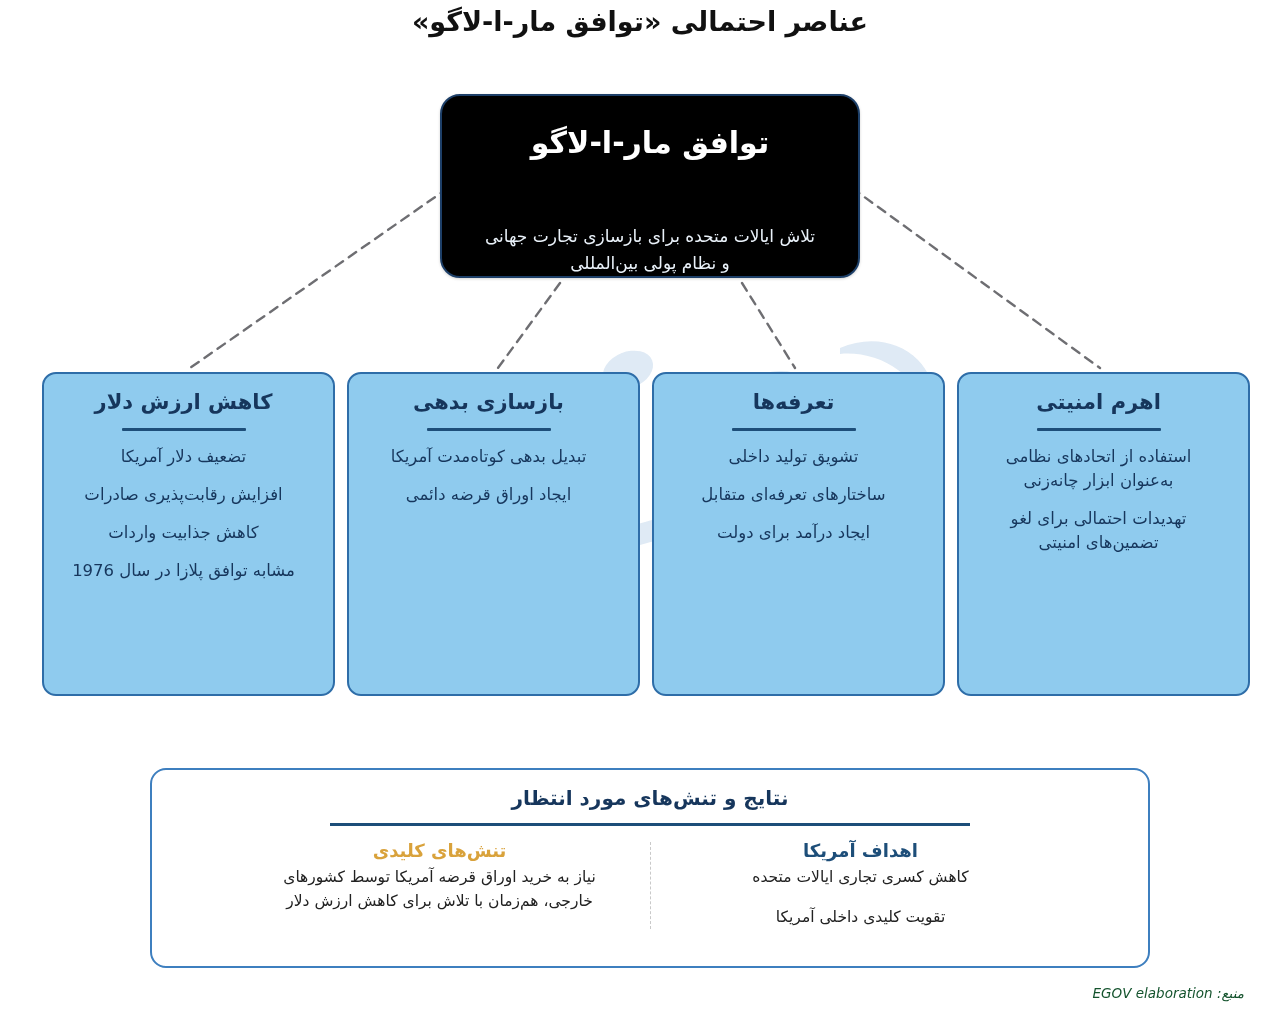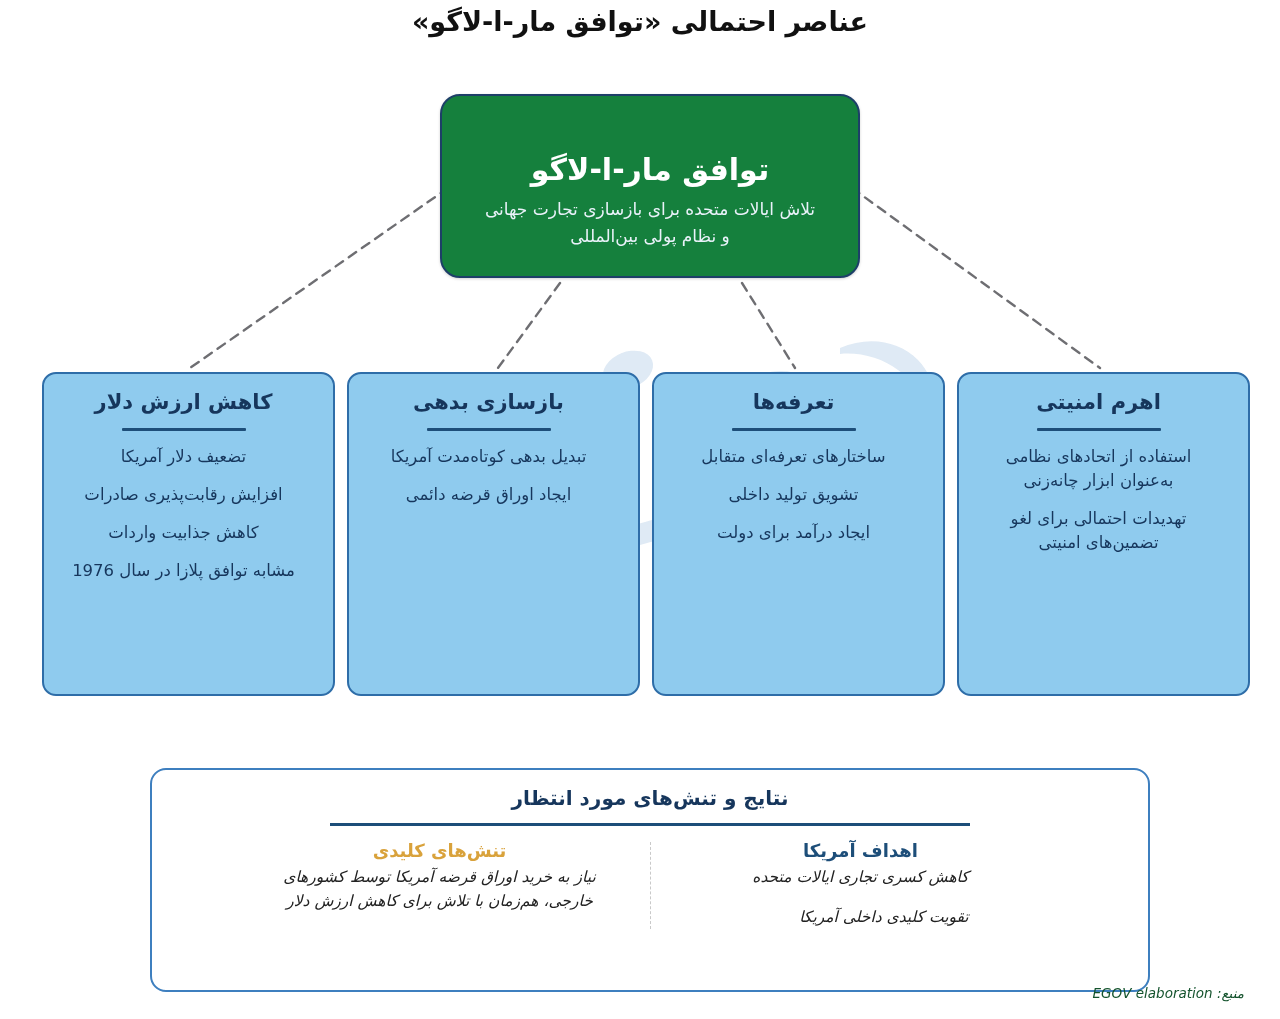--- a/index.html
+++ b/index.html
@@ -56,28 +56,28 @@
     pointer-events: none;
   }
 
   
   .main-box {
     position: absolute;
     left: 440px;
     top: 94px;
     width: 420px;
     height: 184px;
-    background: #15803d;
+    background: #000000;
     border: 2.5px solid #1D3F68;
     border-radius: 20px;
     z-index: 4;
     display: flex;
     flex-direction: column;
     align-items: center;
-    justify-content: center;
+    justify-content: space-between;
     padding-top: 28px;
     box-shadow: 0 1px 3px rgba(0,0,0,0.18);
   }
   .main-title {
     font-size: 30px;
     font-weight: bold;
     color: #ffffff;
     line-height: 1.25;
     text-align: center;
   }
@@ -141,21 +141,21 @@
     text-align: center;
     width: 238px;
   }
 
   
   .summary-box {
     position: absolute;
     left: 150px;
     top: 768px;
     width: 1000px;
-    height: 224px;
+    height: 200px;
     background: #ffffff;
     border: 2px solid #3E7FBF;
     border-radius: 16px;
     z-index: 4;
     display: flex;
     flex-direction: column;
     align-items: center;
     padding-top: 16px;
   }
   .summary-title {
@@ -192,23 +192,22 @@
     line-height: 1.2;
     text-align: center;
     margin-bottom: 4px;
   }
   .col-heading.goals { color: #1D4E79; }
   .col-heading.tensions { color: #D9A23B; }
   .col-items {
     list-style: none;
     display: flex;
     flex-direction: column;
-    align-items: flex-start;
+    align-items: center;
     gap: 16px;
-    font-style: italic;
   }
   .col-item {
     font-size: 15.5px;
     color: #222222;
     line-height: 1.55;
     text-align: center;
     max-width: 330px;
   }
   .col-divider {
     width: 1px;
@@ -283,22 +282,22 @@
       <ul class="card-items">
         <li class="card-item">استفاده از اتحادهای نظامی به‌عنوان ابزار چانه‌زنی</li>
         <li class="card-item">تهدیدات احتمالی برای لغو تضمین‌های امنیتی</li>
       </ul>
     </div>
 
     <div class="card">
       <div class="card-title">تعرفه‌ها</div>
       <div class="card-rule"></div>
       <ul class="card-items">
+        <li class="card-item">تشویق تولید داخلی</li>
         <li class="card-item">ساختارهای تعرفه‌ای متقابل</li>
-        <li class="card-item">تشویق تولید داخلی</li>
         <li class="card-item">ایجاد درآمد برای دولت</li>
       </ul>
     </div>
 
     <div class="card">
       <div class="card-title">بازسازی بدهی</div>
       <div class="card-rule"></div>
       <ul class="card-items">
         <li class="card-item">تبدیل بدهی کوتاه‌مدت آمریکا</li>
         <li class="card-item">ایجاد اوراق قرضه دائمی</li>

